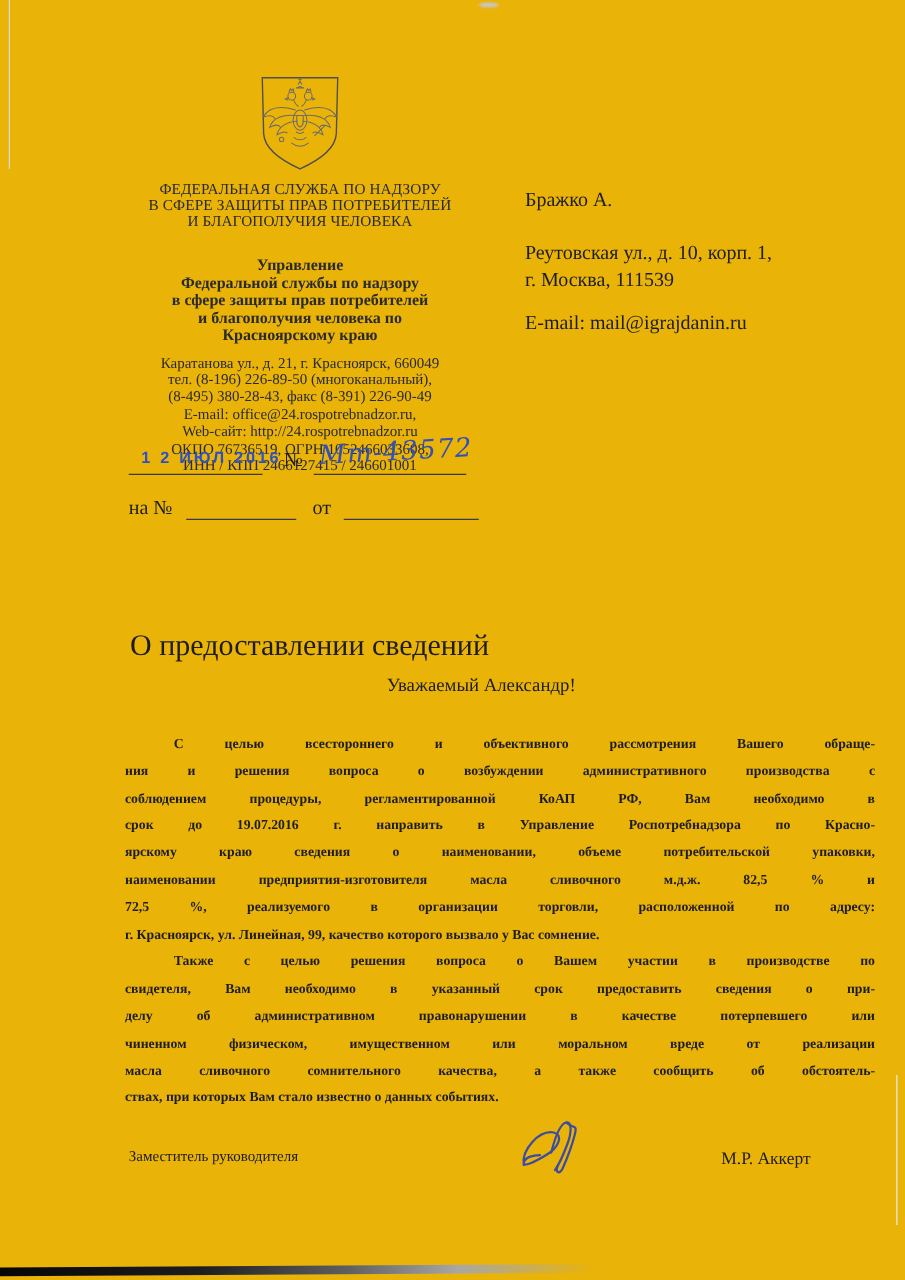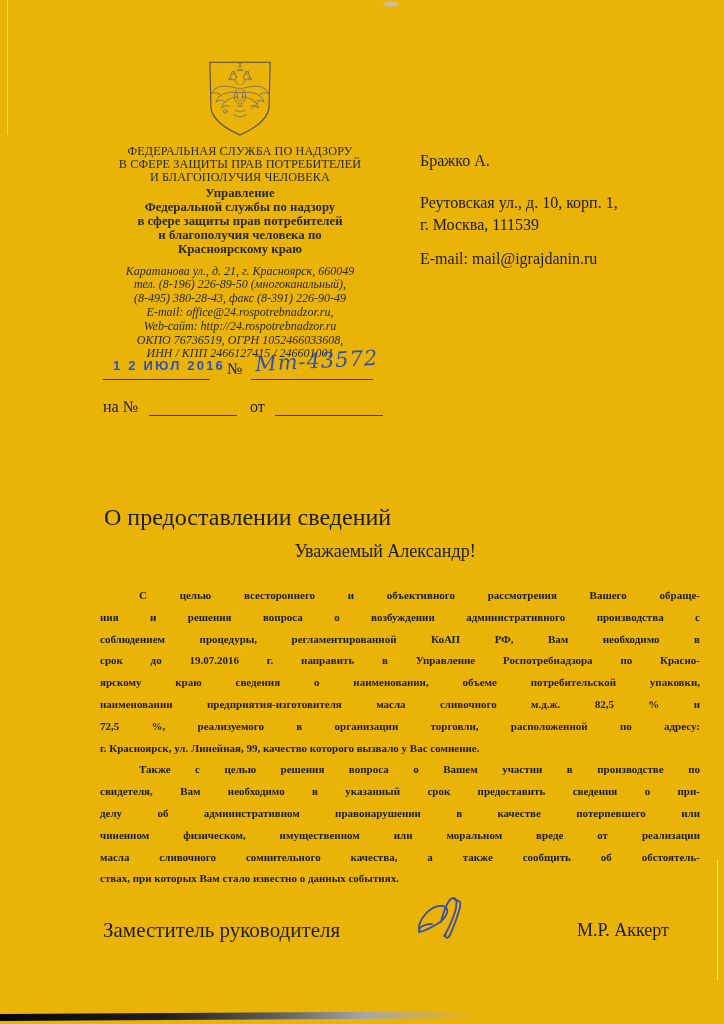--- a/index.html
+++ b/index.html
@@ -16,22 +16,22 @@
     transform:rotate(-0.35deg); transform-origin:left center;
   }
   .edge-left { position:absolute; left:7px; top:0; width:1px; height:135px; background:#d7d7d7; }
   .edge-right { position:absolute; right:6px; top:860px; width:1px; height:120px; background:#ececec; }
   .smudge { position:absolute; left:383px; top:2px; width:16px; height:4px; background:#c6c6c6; border-radius:50%; filter:blur(1px); }
 
   
   .letterhead { position:absolute; left:72px; top:60px; width:336px; text-align:center; }
   .emblem { display:block; width:74px; height:78px; margin:0 auto 7px; }
   .agency-name { font-size:12.2px; line-height:13.2px; letter-spacing:0.1px; color:#2a2a2c; }
-  .department-name { font-weight:bold; font-size:12.8px; line-height:14px; margin-top:1px; color:#2a2a2c; }
-  .contact-info { font-size:12px; line-height:13.8px; margin-top:9px; color:#2a2a2c;font-style:italic; }
+  .department-name { font-weight:bold; font-size:12.8px; line-height:14px; margin-top:20px; color:#2a2a2c; }
+  .contact-info { font-size:12px; line-height:13.8px; margin-top:9px; color:#2a2a2c; }
 
   
   .recipient { position:absolute; left:420px; top:150px; font-size:16px; line-height:22px; }
   .recipient .name { margin-bottom:20px; }
   .recipient .email { margin-top:12px; }
 
   
   .ref-block { position:absolute; left:103px; top:356px; width:300px; font-size:16px; }
   .stamp-text {
     position:absolute; left:10px; top:2px;
@@ -48,30 +48,30 @@
     font-family:"DejaVu Serif", serif;
   }
   .ref-row2 { position:absolute; left:0; top:42px; width:300px; height:22px; }
   .reply-prefix { position:absolute; left:0; top:0; }
   .reply-line1 { position:absolute; left:46px; top:17px; width:88px; border-bottom:1px solid #3a3a3a; }
   .reply-from { position:absolute; left:147px; top:0;text-align:center; }
   .reply-line2 { position:absolute; left:172px; top:17px; width:108px; border-bottom:1px solid #3a3a3a; }
 
   
   .subject { position:absolute; left:104px; top:504px; font-size:24px; }
-  .salutation { position:absolute; left:100px; top:541px; width:570px; text-align:center; font-size:18px; }
+  .salutation { position:absolute; left:100px; top:541px; width:570px; text-align:center; font-size:15px; }
   .body-text { position:absolute; left:100px; top:585px; width:600px; font-size:11px; line-height:21.8px;font-weight:bold; }
   .bline { text-align:justify; text-align-last:justify; }
   .bline-last { text-align:justify; text-align-last:auto; }
   .bline-indent { text-indent:39px; }
 
   
   .sig-row { position:absolute; left:103px; top:890px; width:590px; height:60px; }
-  .sig-title { position:absolute; left:0; top:28px; font-size:21px;text-align:right; }
-  .sig-name { position:absolute; left:474px; top:30px; font-size:18px; }
+  .sig-title { position:absolute; left:0; top:28px; font-size:12px;text-align:right; }
+  .sig-name { position:absolute; left:474px; top:30px; font-size:14px; }
   .sig-autograph { position:absolute; left:310px; top:4px; width:62px; height:50px; }
 </style>
 </head>
 <body>
 
 <div class="page">
 
   <div class="edge-left"></div>
   <div class="edge-right"></div>
   <div class="smudge"></div>

